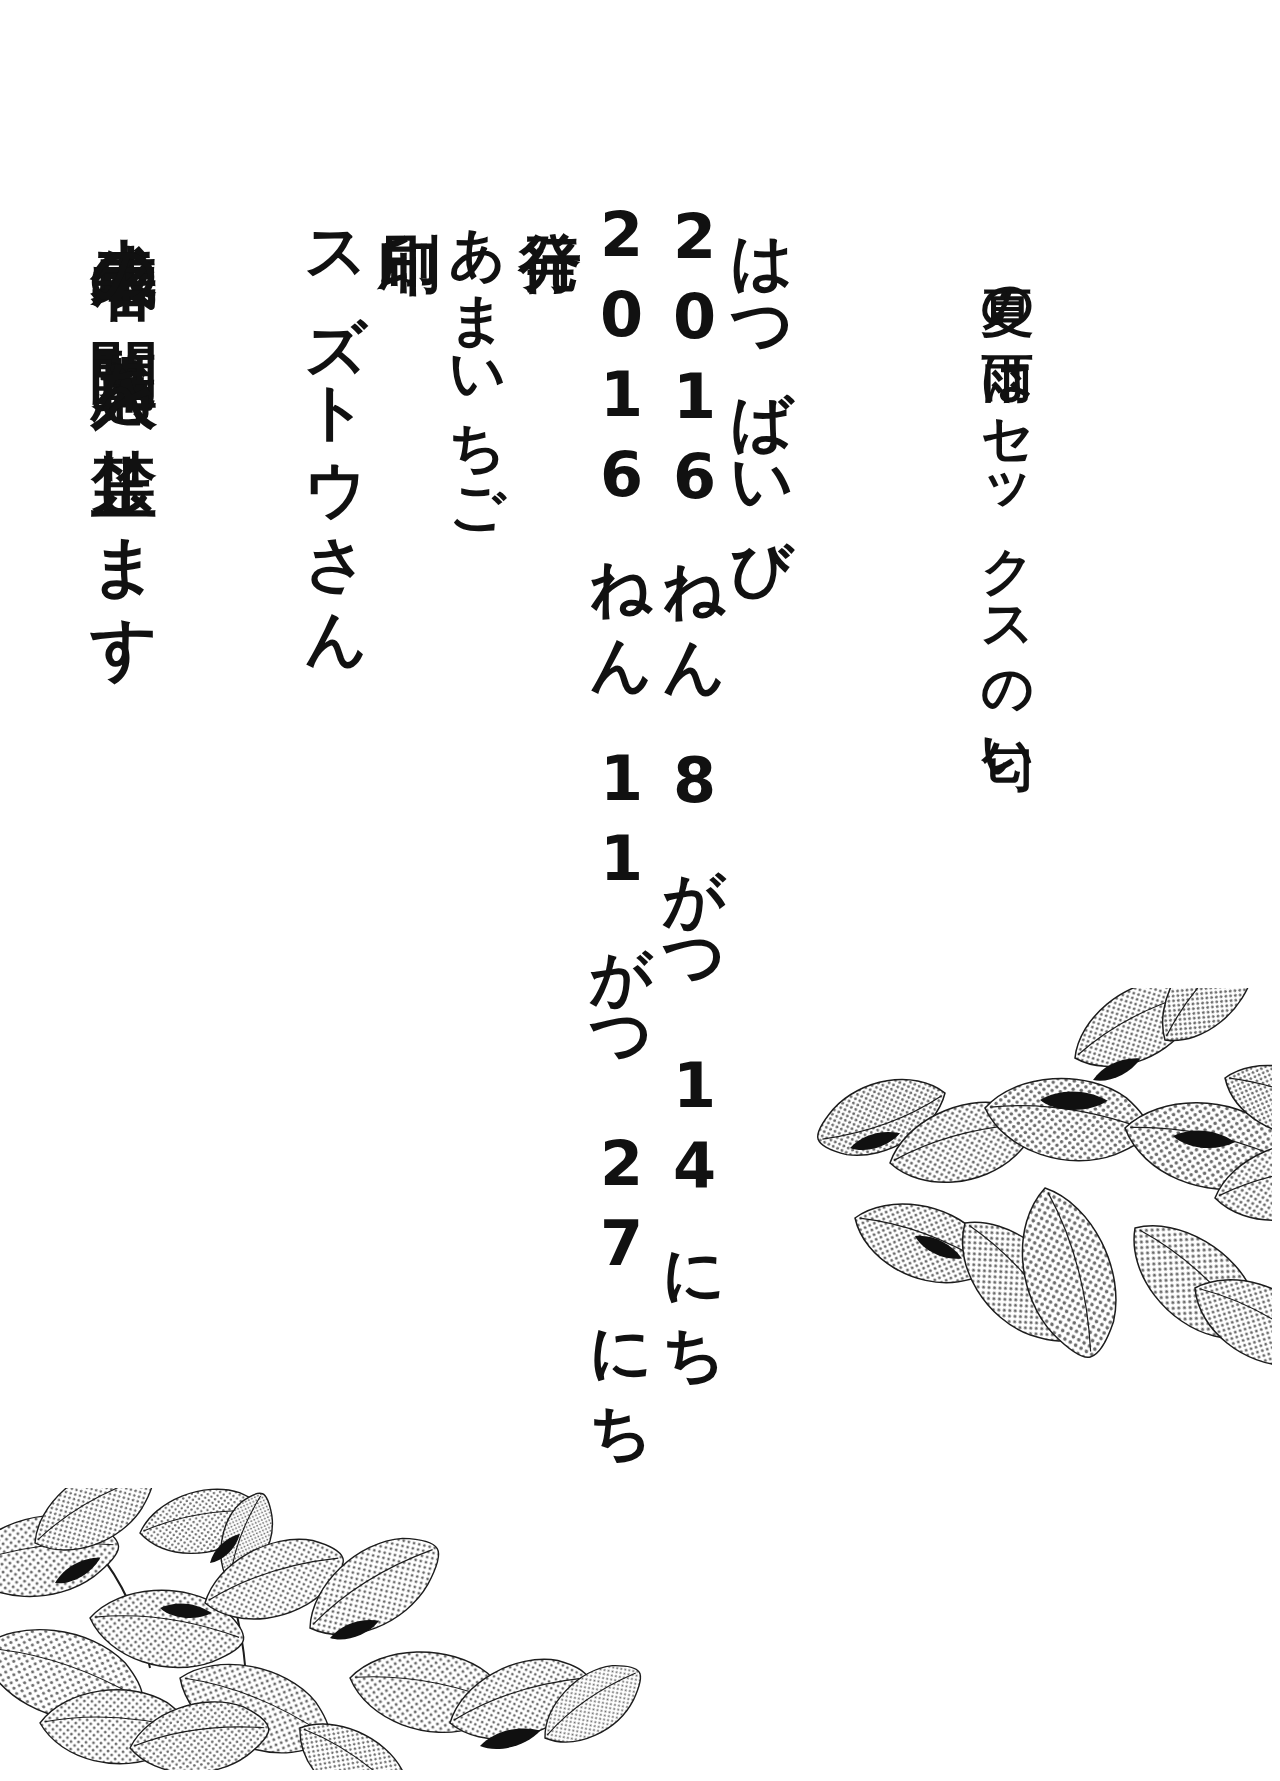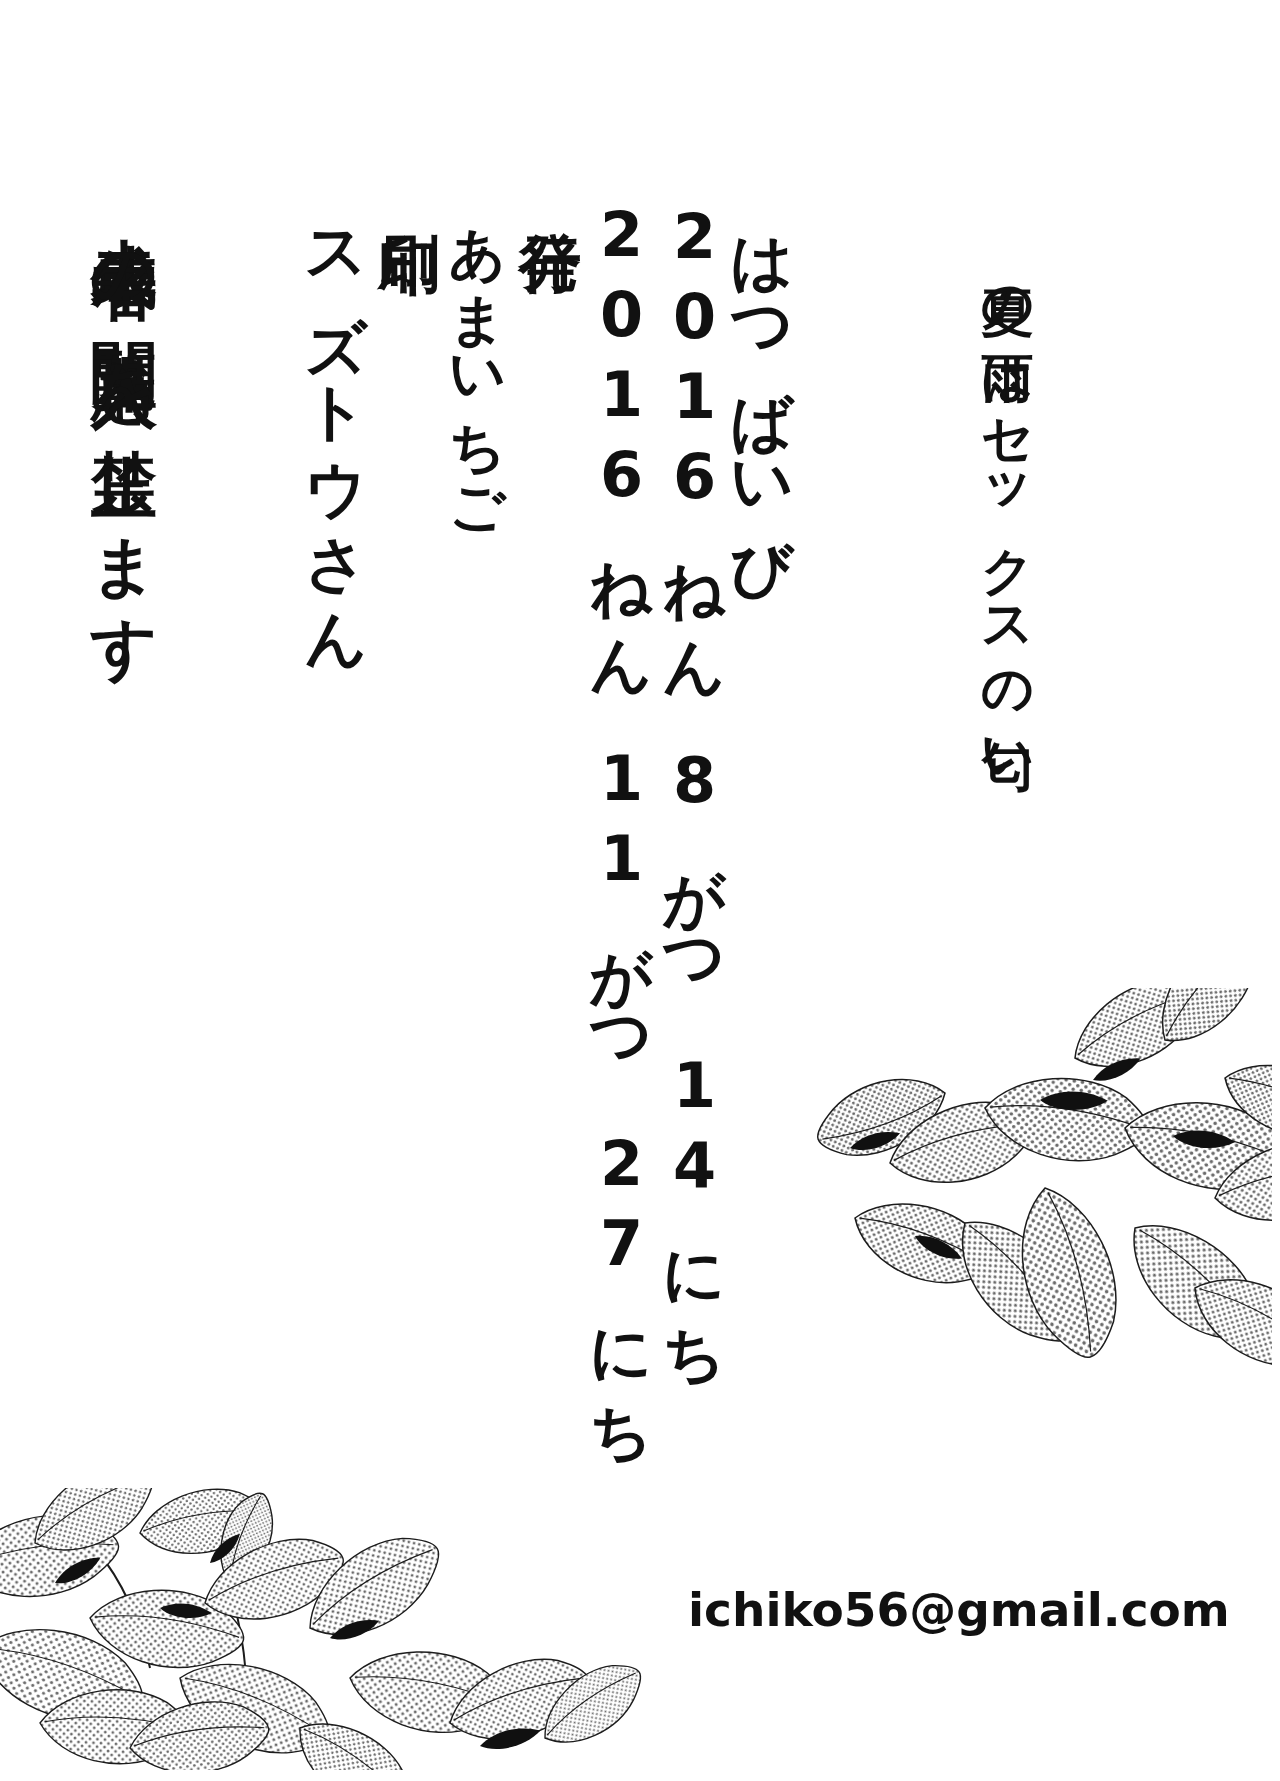--- a/index.html
+++ b/index.html
@@ -53,21 +53,20 @@
   <div class="vcol c-release">はつばいび</div>
   <div class="vcol c-date1">2016ねん　8がつ　14にち</div>
   <div class="vcol c-date2">2016ねん　11がつ　27にち</div>
   <div class="vcol c-publabel">発行</div>
   <div class="vcol c-pubname">あまいちご</div>
   <div class="vcol c-prnlabel">印刷</div>
   <div class="vcol c-prnname">スズトウさん</div>
 
   <div class="vcol warning">未成年者の閲覧購入を禁止します</div>
 
-  <div class="email">ichiko56@gmail.com</div>
 
   <svg class="leaves leaves-right" width="477" height="414" viewBox="0 0 477 414" aria-hidden="true">
     <defs>
       <pattern id="toneA" width="5" height="5" patternUnits="userSpaceOnUse">
         <rect width="5" height="5" fill="#ffffff"></rect>
         <circle cx="1.3" cy="1.3" r="1.05" fill="#6b6b6b"></circle>
         <circle cx="3.8" cy="3.8" r="1.05" fill="#6b6b6b"></circle>
       </pattern>
       <g id="leafA">
         <path d="M0,0 C16,-24 58,-32 84,-18 C96,-10 100,-4 100,0 C100,4 94,10 82,17 C56,31 16,25 0,0 Z" fill="url(#toneA)" stroke="#1c1c1c" stroke-width="1.5" vector-effect="non-scaling-stroke"></path>

